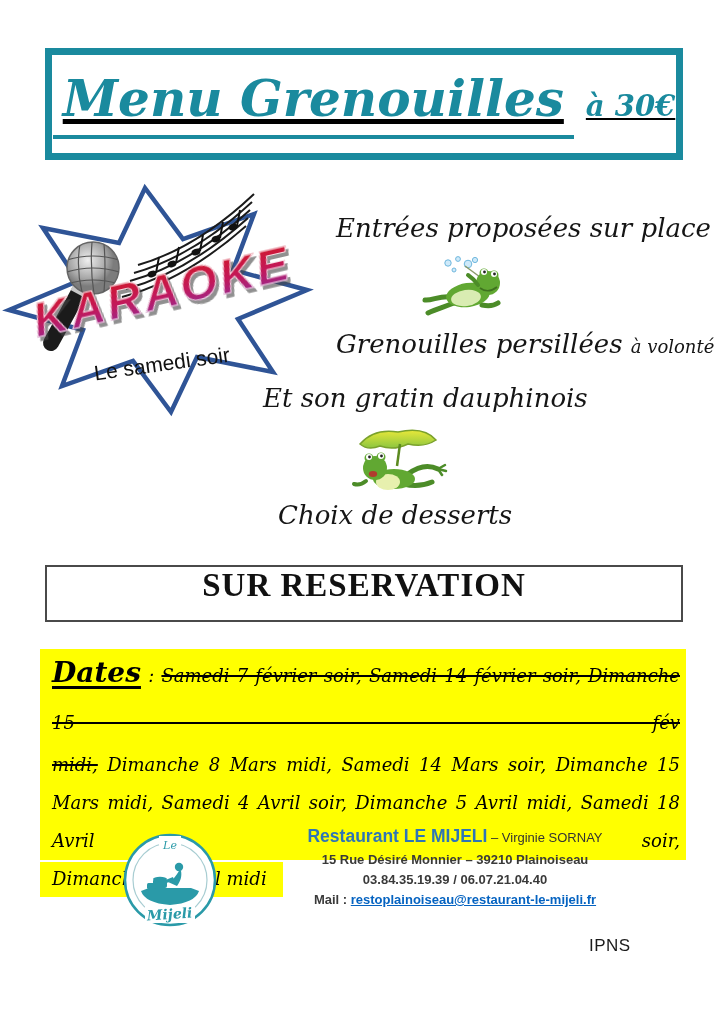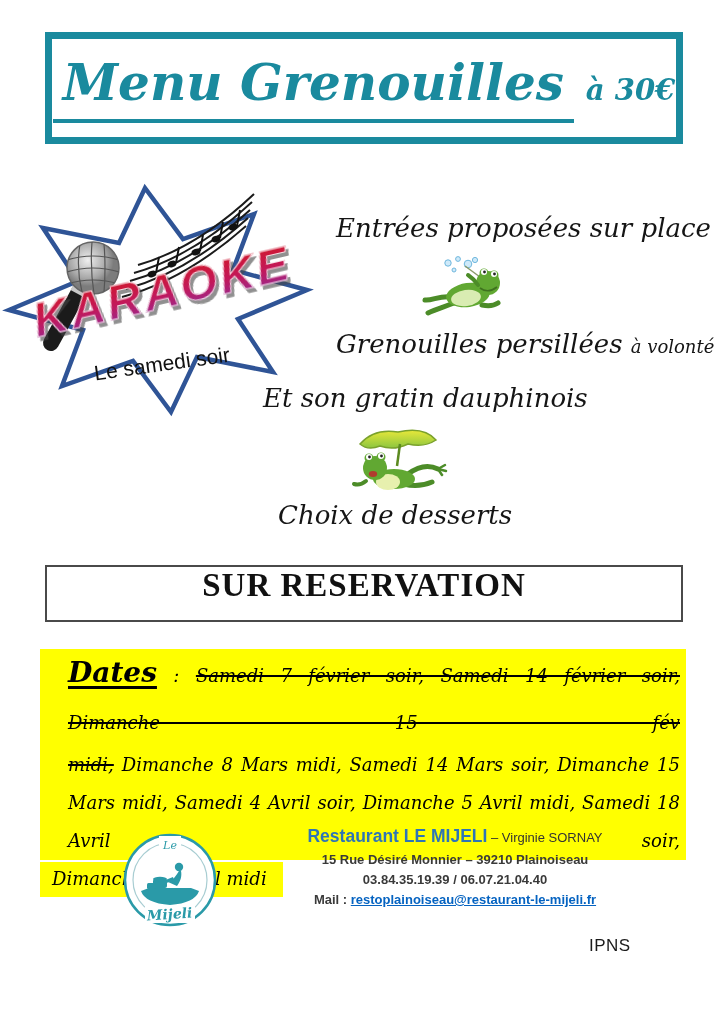--- a/index.html
+++ b/index.html
@@ -3,23 +3,23 @@
 <meta charset="utf-8">
 <style>
   html,body{margin:0;padding:0;background:#888;}
   .page{
     position:relative;width:724px;height:1024px;background:#ffffff;
     margin:0 auto;overflow:hidden;
     font-family:"Liberation Sans",sans-serif;
   }
   
   .header-box{
-    position:absolute;left:45px;top:32px;width:638px;height:112px;
+    position:absolute;left:45px;top:48px;width:638px;height:112px;
     box-sizing:border-box;border:7px solid var(--teal,#1a8a9e);
-    display:flex;align-items:center;justify-content:center;
+    display:flex;align-items:center;justify-content:center;text-decoration:underline;
   }
   .title-wrap{display:flex;align-items:baseline;white-space:nowrap;}
   .title-main{
     font-family:"DejaVu Serif",serif;font-style:italic;font-weight:bold;
     font-size:50px;color:var(--teal,#1a8a9e);
     border-bottom:4px solid var(--teal,#1a8a9e);padding:0 10px 7px 10px;
   }
   .title-price{
     font-family:"DejaVu Serif",serif;font-style:italic;font-weight:bold;
     font-size:29px;color:var(--teal,#1a8a9e);margin-left:12px;
@@ -57,21 +57,21 @@
     font-family:"Liberation Serif",serif;font-weight:bold;font-size:33px;
     letter-spacing:1px;color:#111;
   }
   
   .dates{position:absolute;left:40px;top:649px;width:646px;
     font-family:"DejaVu Serif",serif;font-style:italic;color:#000;}
   .dates-line{
     background:var(--highlight,#ffff00);
     text-align:justify;text-align-last:justify;
     font-size:18px;line-height:38px;
-    padding:0 6px 0 28px;box-sizing:border-box;
+    padding:0 6px 0 12px;box-sizing:border-box;
   }
   .dates-line.first{line-height:47px;}
   .dates-line.last{
     background:none;text-align:left;text-align-last:left;padding:0;
   }
   .dates-line.last .hl{
     background:var(--highlight,#ffff00);padding:6px 16px 8px 12px;
   }
   .dates-label{
     font-size:28px;font-weight:bold;

